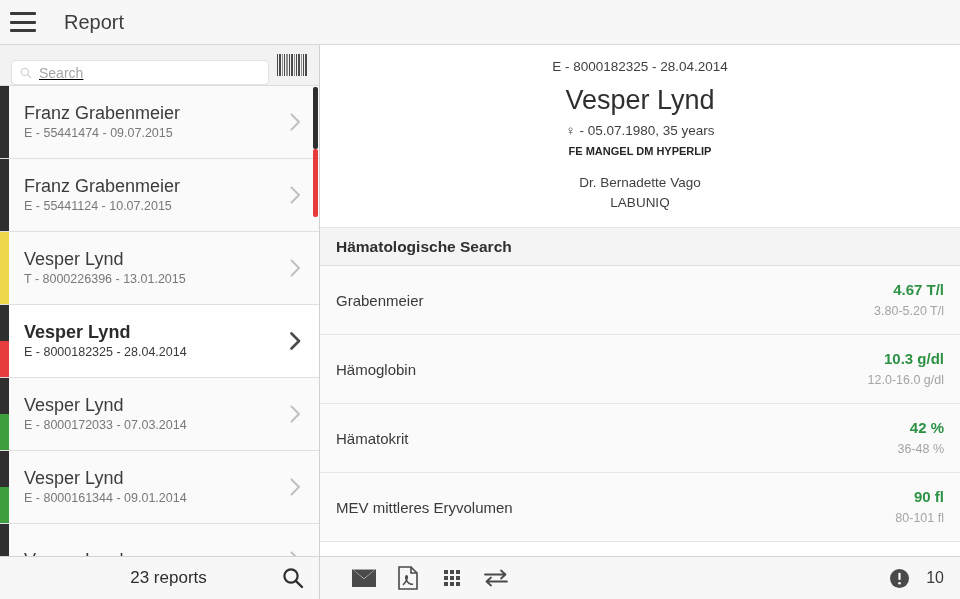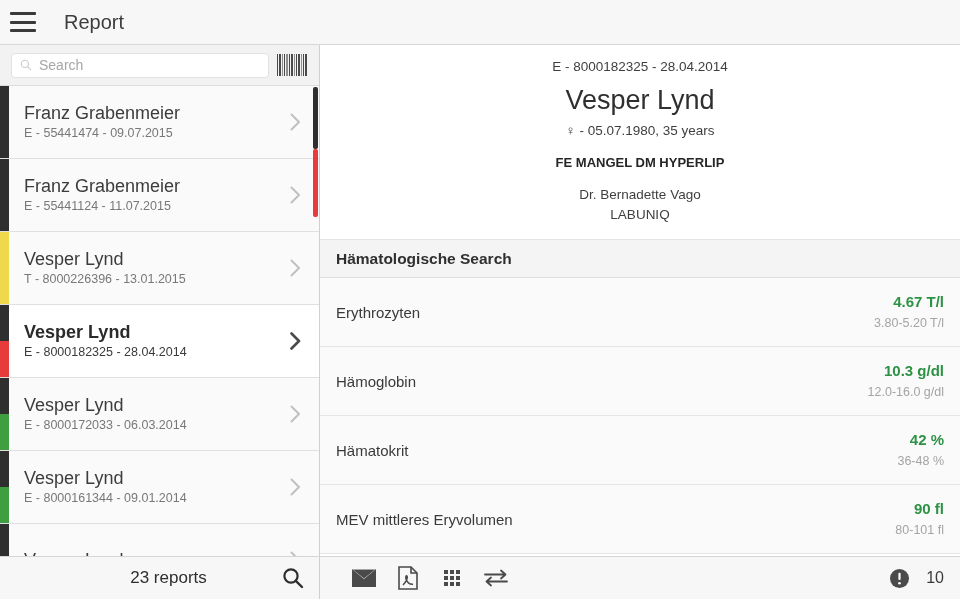--- a/index.html
+++ b/index.html
@@ -38,22 +38,23 @@
     position: absolute; top: 45px; left: 0;
     width: 320px; height: 511px;
     background: #ffffff;
     border-right: 1px solid #d0d0d0;
     overflow: hidden;
   }
   .search-bar {
     height: 41px;
     background: #f2f2f2;
     border-bottom: 1px solid #dcdcdc;
-    display: flex; align-items: center;
+    display: flex; align-items: flex-end;
     padding: 0 4px 0 11px;
+    text-decoration: underline;
   }
   .search-input-wrap {
     flex: 1; height: 25px;
     background: #ffffff;
     border: 1px solid #e2e2e2;
     border-radius: 4px;
     display: flex; align-items: center;
     padding: 0 8px;
   }
   .search-icon { width: 12px; height: 12px; flex: 0 0 12px; opacity: .45; }
@@ -129,21 +130,21 @@
     overflow: hidden;
   }
   .patient-header {
     padding: 12px 20px 14px;
     text-align: center;
     border-bottom: 1px solid #e3e3e3;
   }
   .ph-id { font-size: 13.5px; color: #3f3f3f; line-height: 20px; }
   .ph-name { font-size: 27px; color: #2f2f2f; line-height: 40px; font-weight: 400; margin-top: 3px; }
   .ph-dob { font-size: 13.5px; color: #3f3f3f; line-height: 20px; margin-top: 1px; }
-  .ph-diag { font-size: 13px; color: #262626; font-weight: bold; line-height: 20px; margin-top: 12px; }
+  .ph-diag { font-size: 11px; color: #262626; font-weight: bold; line-height: 20px; margin-top: 0; }
   .ph-doc { font-size: 13.5px; color: #3f3f3f; line-height: 20px; margin-top: 12px; }
   .ph-lab { font-size: 13.5px; color: #3f3f3f; line-height: 20px; }
 
   .section-head {
     height: 38px;
     background: #f4f4f4;
     border-bottom: 1px solid #dedede;
     display: flex; align-items: center;
     padding-left: 16px;
     font-size: 15.5px; color: #2f2f2f; font-weight: bold;
@@ -263,21 +264,21 @@
               <path d="M1.5 1.5 L9 9 L1.5 16.5"></path>
             </svg>
           </div>
         </div>
         <div class="report-item">
           <div class="flag">
             <span style="background: rgb(47, 47, 47); flex: 1 1 0px;"></span>
           </div>
           <div class="item-text">
             <div class="item-name">Franz Grabenmeier</div>
-            <div class="item-meta">E - 55441124 - 11.07.2015</div>
+            <div class="item-meta">E - 55441124 - 10.07.2015</div>
           </div>
           <div class="chev">
             <svg width="11" height="18" viewBox="0 0 11 18" fill="none" stroke-width="2" stroke-linecap="round" stroke-linejoin="round">
               <path d="M1.5 1.5 L9 9 L1.5 16.5"></path>
             </svg>
           </div>
         </div>
         <div class="report-item">
           <div class="flag">
             <span style="background: rgb(240, 216, 76); flex: 1 1 0px;"></span>
@@ -307,21 +308,21 @@
             </svg>
           </div>
         </div>
         <div class="report-item">
           <div class="flag">
             <span style="background: rgb(47, 47, 47); flex: 1 1 0px;"></span>
             <span style="background: rgb(63, 158, 63); flex: 1 1 0px;"></span>
           </div>
           <div class="item-text">
             <div class="item-name">Vesper Lynd</div>
-            <div class="item-meta">E - 8000172033 - 06.03.2014</div>
+            <div class="item-meta">E - 8000172033 - 07.03.2014</div>
           </div>
           <div class="chev">
             <svg width="11" height="18" viewBox="0 0 11 18" fill="none" stroke-width="2" stroke-linecap="round" stroke-linejoin="round">
               <path d="M1.5 1.5 L9 9 L1.5 16.5"></path>
             </svg>
           </div>
         </div>
         <div class="report-item">
           <div class="flag">
             <span style="background: rgb(47, 47, 47); flex: 1 1 0px;"></span>
@@ -369,21 +370,21 @@
       </div>
       <div class="ph-diag">FE MANGEL DM HYPERLIP</div>
       <div class="ph-doc">Dr. Bernadette Vago</div>
       <div class="ph-lab">LABUNIQ</div>
     </div>
 
     <div class="section-head">Hämatologische Search</div>
 
     <div id="results-list">
         <div class="result-row">
-          <div class="res-name">Erythrozyten</div>
+          <div class="res-name">Grabenmeier</div>
           <div class="res-right">
             <div class="res-value" style="color: rgb(46, 146, 69);">4.67 T/l</div>
             <div class="res-range">3.80-5.20 T/l</div>
           </div>
         </div>
         <div class="result-row">
           <div class="res-name">Hämoglobin</div>
           <div class="res-right">
             <div class="res-value" style="color: rgb(46, 146, 69);">10.3 g/dl</div>
             <div class="res-range">12.0-16.0 g/dl</div>

